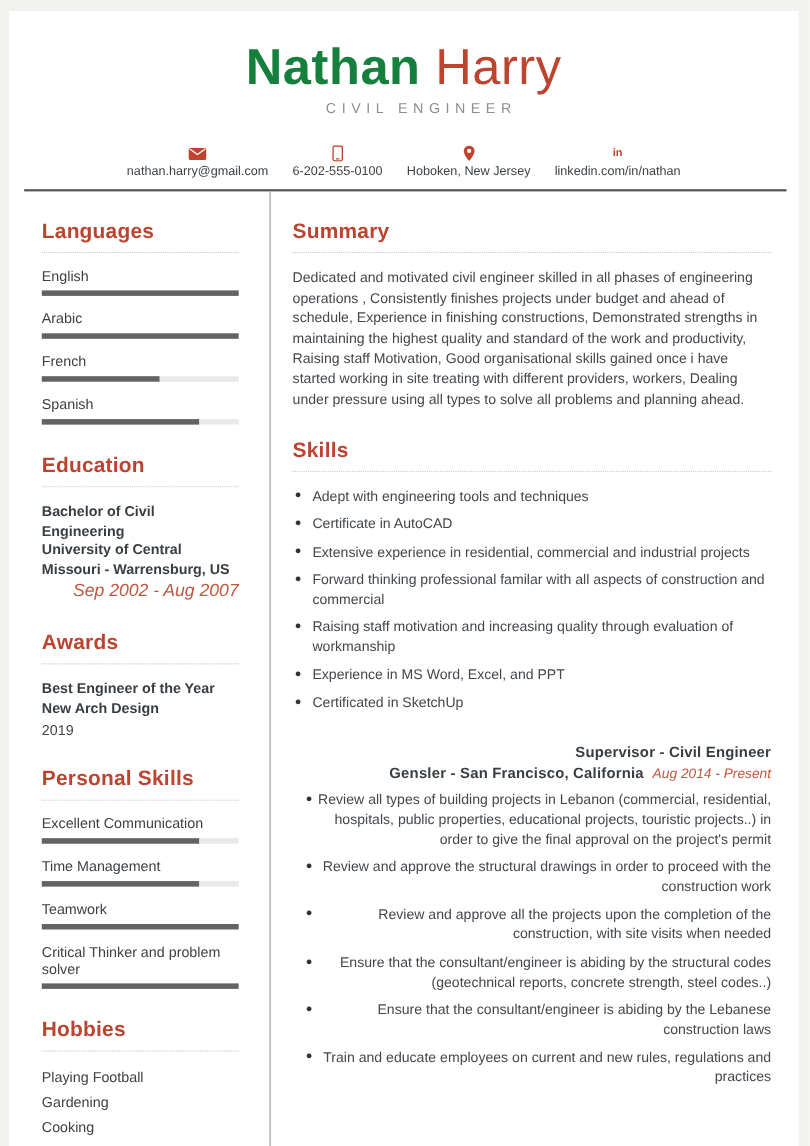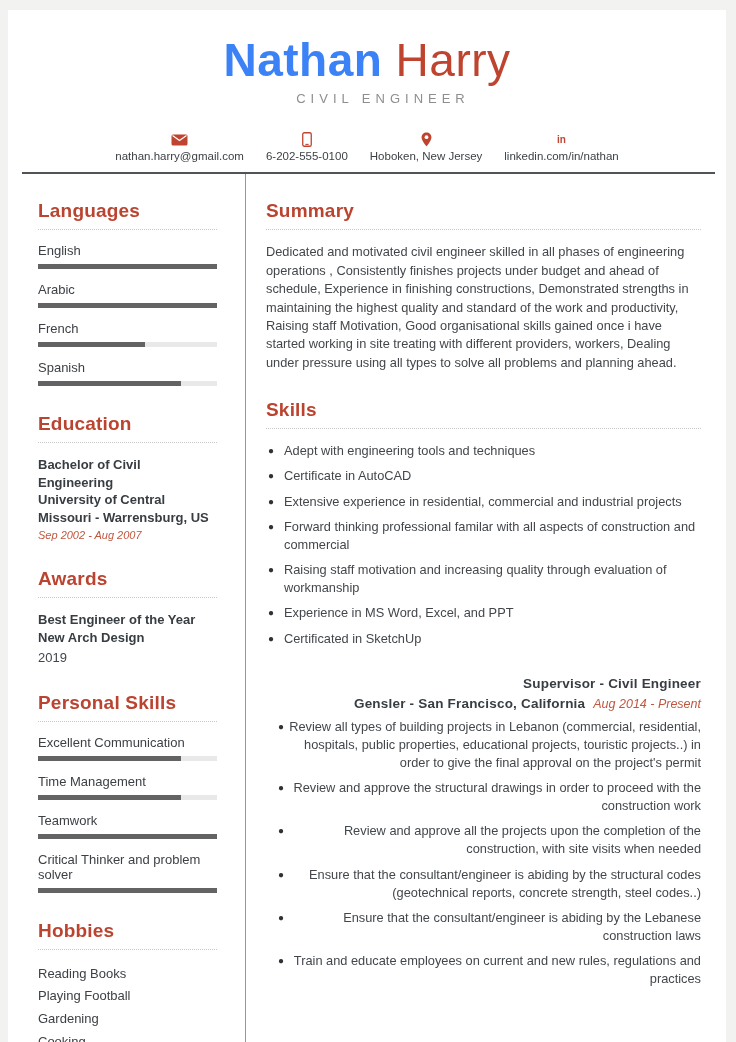--- a/index.html
+++ b/index.html
@@ -12,21 +12,21 @@
   }
   .page {
     width:718px;
     min-height:1008px;
     margin:10px 8px 24px 8px;
     background:#ffffff;
     padding-top:26px;
   }
   
   .hd-name { text-align:center; font-size:46px; line-height:1.05; letter-spacing:0.5px; }
-  .hd-name .fn { font-weight:700; color:#3b82f6; }
+  .hd-name .fn { font-weight:700; color:#15803d; }
   .hd-name .ln { font-weight:400; color:#bf4430; }
   .hd-title {
     text-align:center; font-size:13px; letter-spacing:5px;
     color:#8e8e8e; margin-top:7px; font-weight:400;padding-left:32px;
   }
   .contact-row {
     display:flex; justify-content:center; align-items:flex-start;
     gap:22px; margin-top:26px; padding-bottom:10px;
   }
   .contact { display:flex; flex-direction:column; align-items:center; }
@@ -45,21 +45,21 @@
     padding-bottom:7px; border-bottom:1px dotted #c8c8c8; margin-bottom:13px;
     letter-spacing:0.2px;
   }
   
   .meter { margin-bottom:13px; }
   .meter-label { font-size:13px; color:#3d4145; margin-bottom:6px; }
   .meter-track { width:100%; height:5px; background:#e9e9e9; }
   .meter-fill { height:5px; background:#636363; }
   
   .bold-line { font-size:13px; font-weight:700; color:#383d42; line-height:1.35; }
-  .date-line { font-size:11px; font-style:italic; color:#c0573f; margin-top:3px; }
+  .date-line { font-size:16px; font-style:italic; color:#c0573f; margin-top:3px;text-align:right; }
   .plain-line { font-size:13px; color:#42464a; margin-top:3px; }
   
   .hobby { font-size:13px; color:#3d4145; line-height:1.75; }
   
   .body-text { font-size:12.8px; line-height:1.44; color:#43474b; }
   .bullet-list { margin-top:2px; }
   .bullet-item { display:flex; margin-bottom:7px; }
   .bullet-dot { flex:0 0 auto; width:18px; padding-left:2px; font-size:10px; line-height:1.75; color:#2e3236; }
   .bullet-text { font-size:12.8px; line-height:1.42; color:#43474b; }
   
@@ -193,21 +193,20 @@
               <div class="meter-track">
                 <div class="meter-fill" style="width: 100%;"></div>
               </div>
             </div>
           </div>
       </div>
 
       <div class="section">
         <div class="sec-head">Hobbies</div>
         <div id="hobbies-list">
-            <div class="hobby">Reading Books</div>
             <div class="hobby">Playing Football</div>
             <div class="hobby">Gardening</div>
             <div class="hobby">Cooking</div>
           </div>
       </div>
 
     </div>
 
     <div class="col-right">
 

